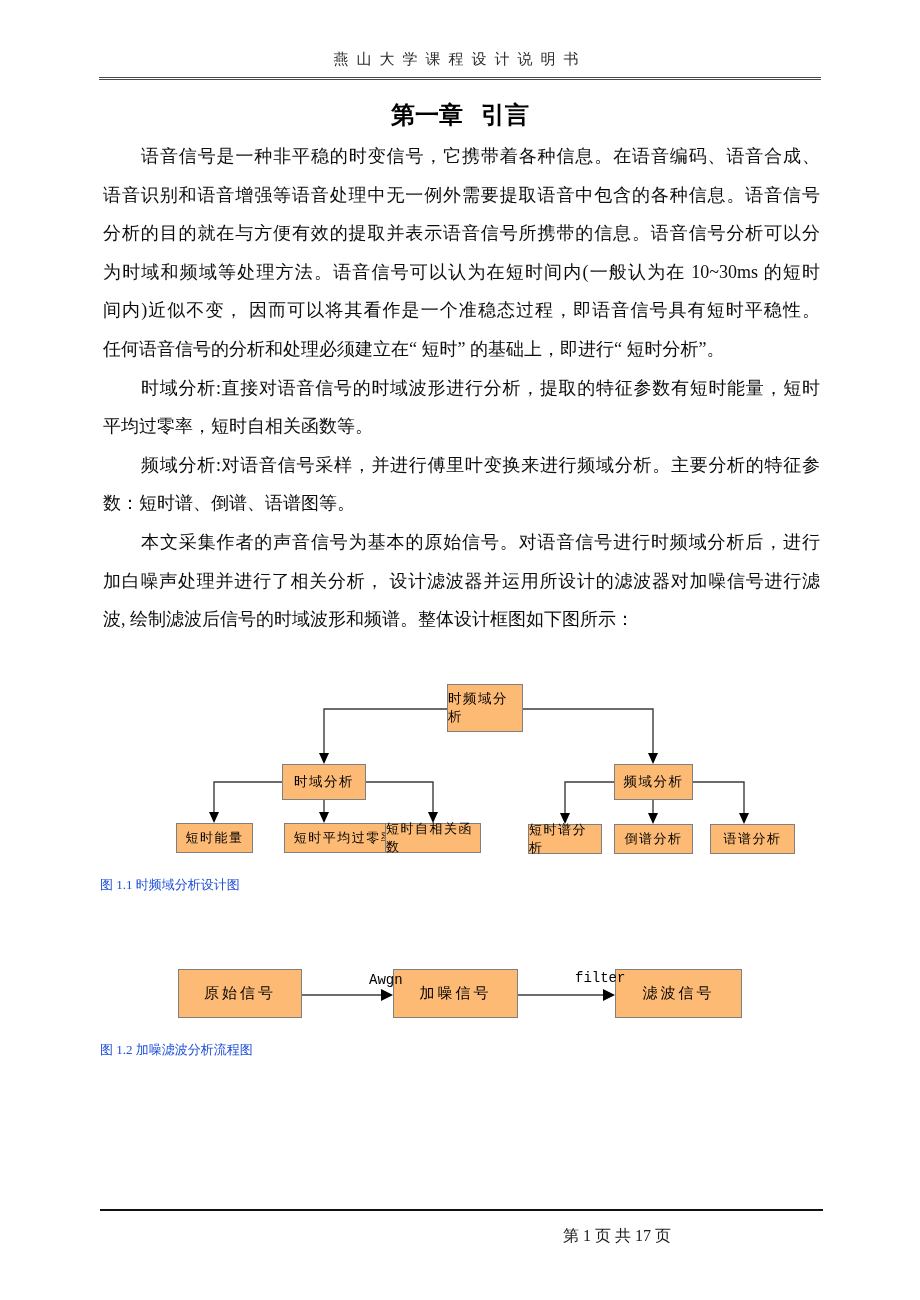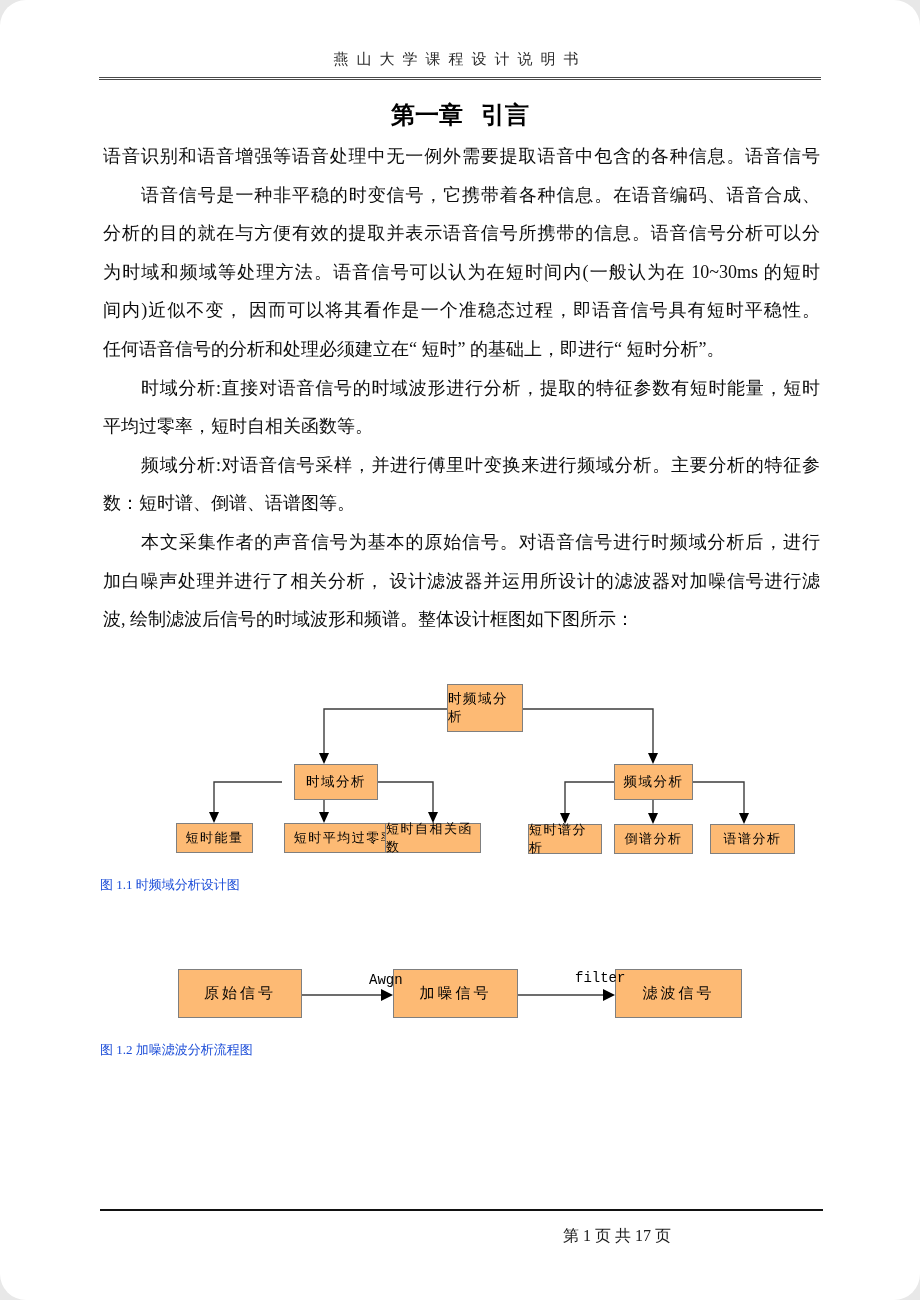--- a/index.html
+++ b/index.html
@@ -1,19 +1,19 @@
 <!DOCTYPE html>
 <html><head>
 <meta charset="utf-8">
 <style>
   html,body{margin:0;padding:0;background:#e8e8e8;}
   #page{
     position:relative;width:920px;height:1300px;background:#ffffff;
     margin:0 auto;overflow:hidden;
-    font-family:"Liberation Serif","DejaVu Serif",serif;color:#111;border-radius:26px;
+    font-family:"Liberation Serif","DejaVu Serif",serif;color:#111;
   }
   
   #doc-header{position:absolute;top:50px;left:100px;width:720px;text-align:center;
     font-size:15px;letter-spacing:8px;color:#2b2b2b;}
   #header-rule{position:absolute;top:77px;left:99px;width:722px;height:1px;
     border-top:1px solid #4a4a4a;border-bottom:1px solid #4a4a4a;}
   
   #chapter-title{position:absolute;top:99px;left:100px;width:720px;text-align:center;
     font-size:24px;font-weight:bold;word-spacing:12px;color:#000;}
   
@@ -51,22 +51,22 @@
 <body>
 
 <div id="page">
 
   <div id="doc-header">燕山大学课程设计说明书</div>
   <div id="header-rule"></div>
 
   <div id="chapter-title">第一章 引言</div>
 
   <div id="body-text">
+    <div class="tline indent">语音信号是一种非平稳的时变信号，它携带着各种信息。在语音编码、语音合成、</div>
     <div class="tline">语音识别和语音增强等语音处理中无一例外需要提取语音中包含的各种信息。语音信号</div>
-    <div class="tline indent">语音信号是一种非平稳的时变信号，它携带着各种信息。在语音编码、语音合成、</div>
     <div class="tline">分析的目的就在与方便有效的提取并表示语音信号所携带的信息。语音信号分析可以分</div>
     <div class="tline">为时域和频域等处理方法。语音信号可以认为在短时间内(一般认为在 10~30ms 的短时</div>
     <div class="tline">间内)近似不变， 因而可以将其看作是一个准稳态过程，即语音信号具有短时平稳性。</div>
     <div class="tline pend">任何语音信号的分析和处理必须建立在“ 短时” 的基础上，即进行“ 短时分析”。</div>
     <div class="tline indent">时域分析:直接对语音信号的时域波形进行分析，提取的特征参数有短时能量，短时</div>
     <div class="tline pend">平均过零率，短时自相关函数等。</div>
     <div class="tline indent">频域分析:对语音信号采样，并进行傅里叶变换来进行频域分析。主要分析的特征参</div>
     <div class="tline pend">数：短时谱、倒谱、语谱图等。</div>
     <div class="tline indent">本文采集作者的声音信号为基本的原始信号。对语音信号进行时频域分析后，进行</div>
     <div class="tline">加白噪声处理并进行了相关分析， 设计滤波器并运用所设计的滤波器对加噪信号进行滤</div>
@@ -94,21 +94,21 @@
     <polyline points="693,782 744,782 744,814"></polyline>
     <polygon points="739,813 749,813 744,824"></polygon>
 
     <line x1="302" y1="995" x2="382" y2="995"></line>
     <polygon points="381,989 381,1001 393,995"></polygon>
     <line x1="518" y1="995" x2="604" y2="995"></line>
     <polygon points="603,989 603,1001 615,995"></polygon>
   </svg>
 
   <div class="fbox lv1" style="left:447px;top:684px;width:76px;height:48px;">时频域分析</div>
-  <div class="fbox lv1" style="left:294px;top:764px;width:84px;height:36px;">时域分析</div>
+  <div class="fbox lv1" style="left:282px;top:764px;width:84px;height:36px;">时域分析</div>
   <div class="fbox lv1" style="left:614px;top:764px;width:79px;height:36px;">频域分析</div>
   <div class="fbox" style="left:176px;top:823px;width:77px;height:30px;">短时能量</div>
   <div class="fbox" style="left:284px;top:823px;width:121px;height:30px;">短时平均过零率</div>
   <div class="fbox" style="left:385px;top:823px;width:96px;height:30px;">短时自相关函数</div>
   <div class="fbox" style="left:528px;top:824px;width:74px;height:30px;">短时谱分析</div>
   <div class="fbox" style="left:614px;top:824px;width:79px;height:30px;">倒谱分析</div>
   <div class="fbox" style="left:703px;top:824px;width:85px;height:30px;margin-left:7px;">语谱分析</div>
 
   <div id="fig1-caption" class="fig-caption">图 1.1 时频域分析设计图</div>
 

